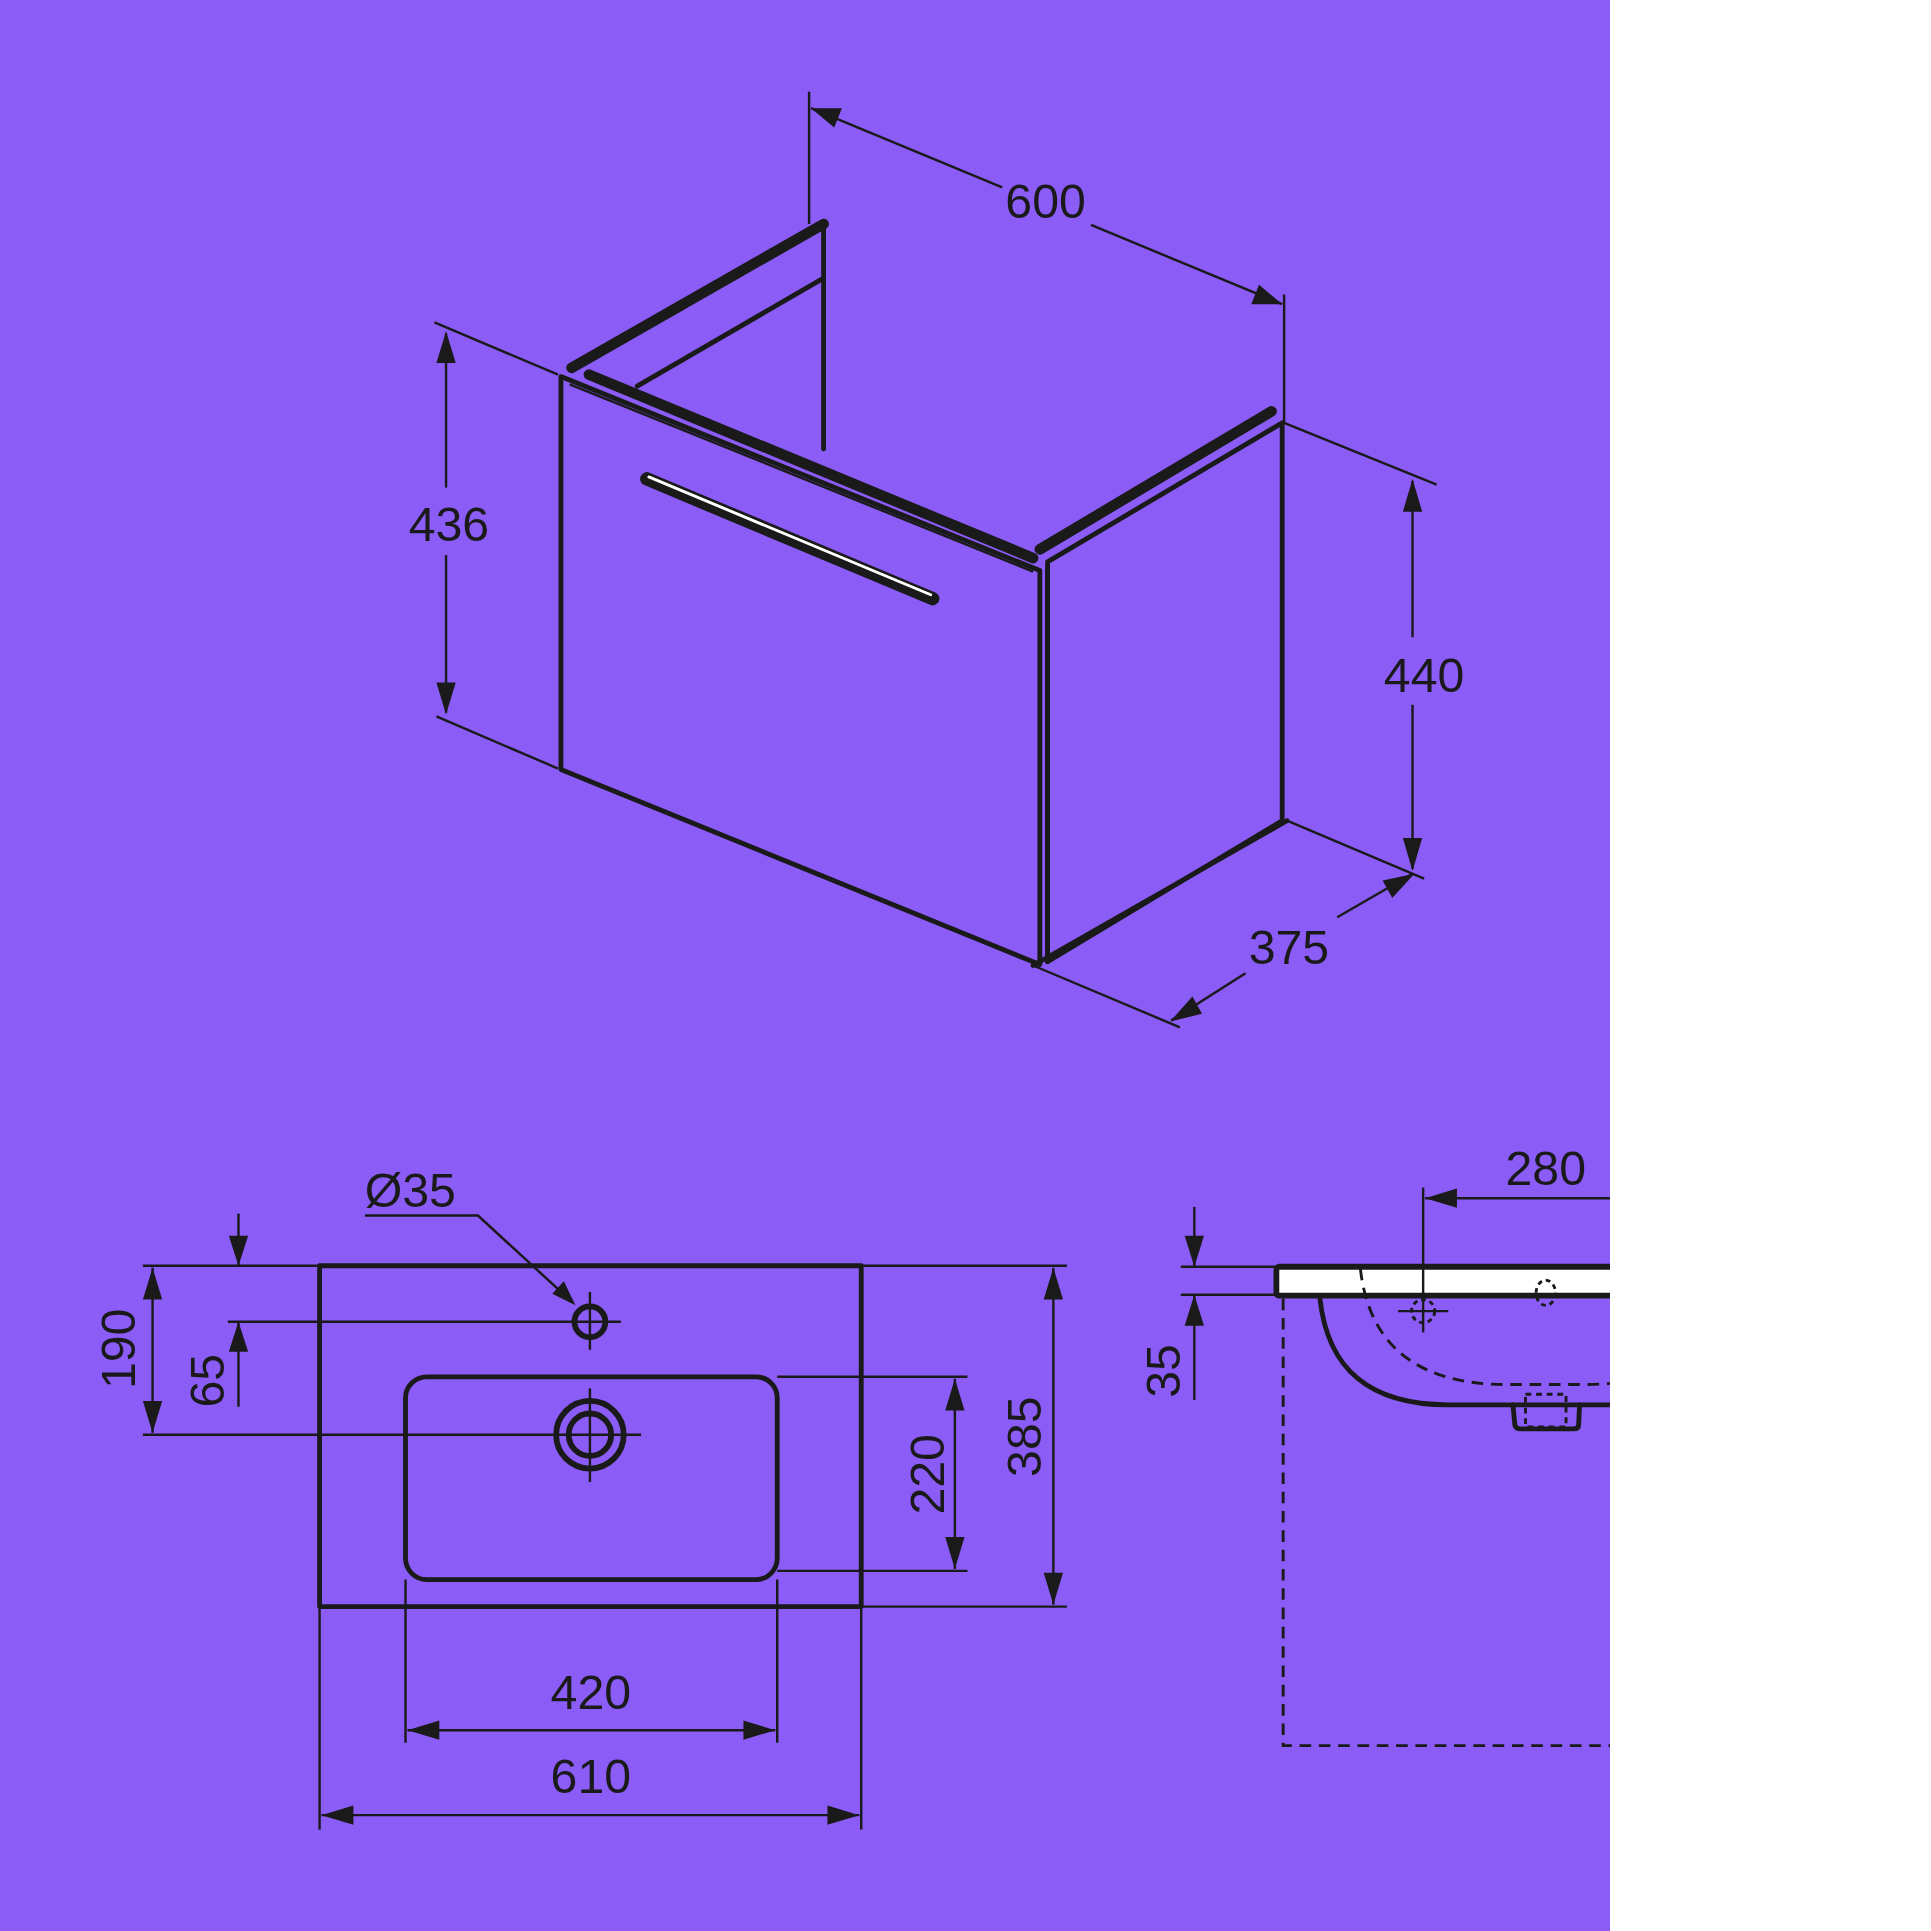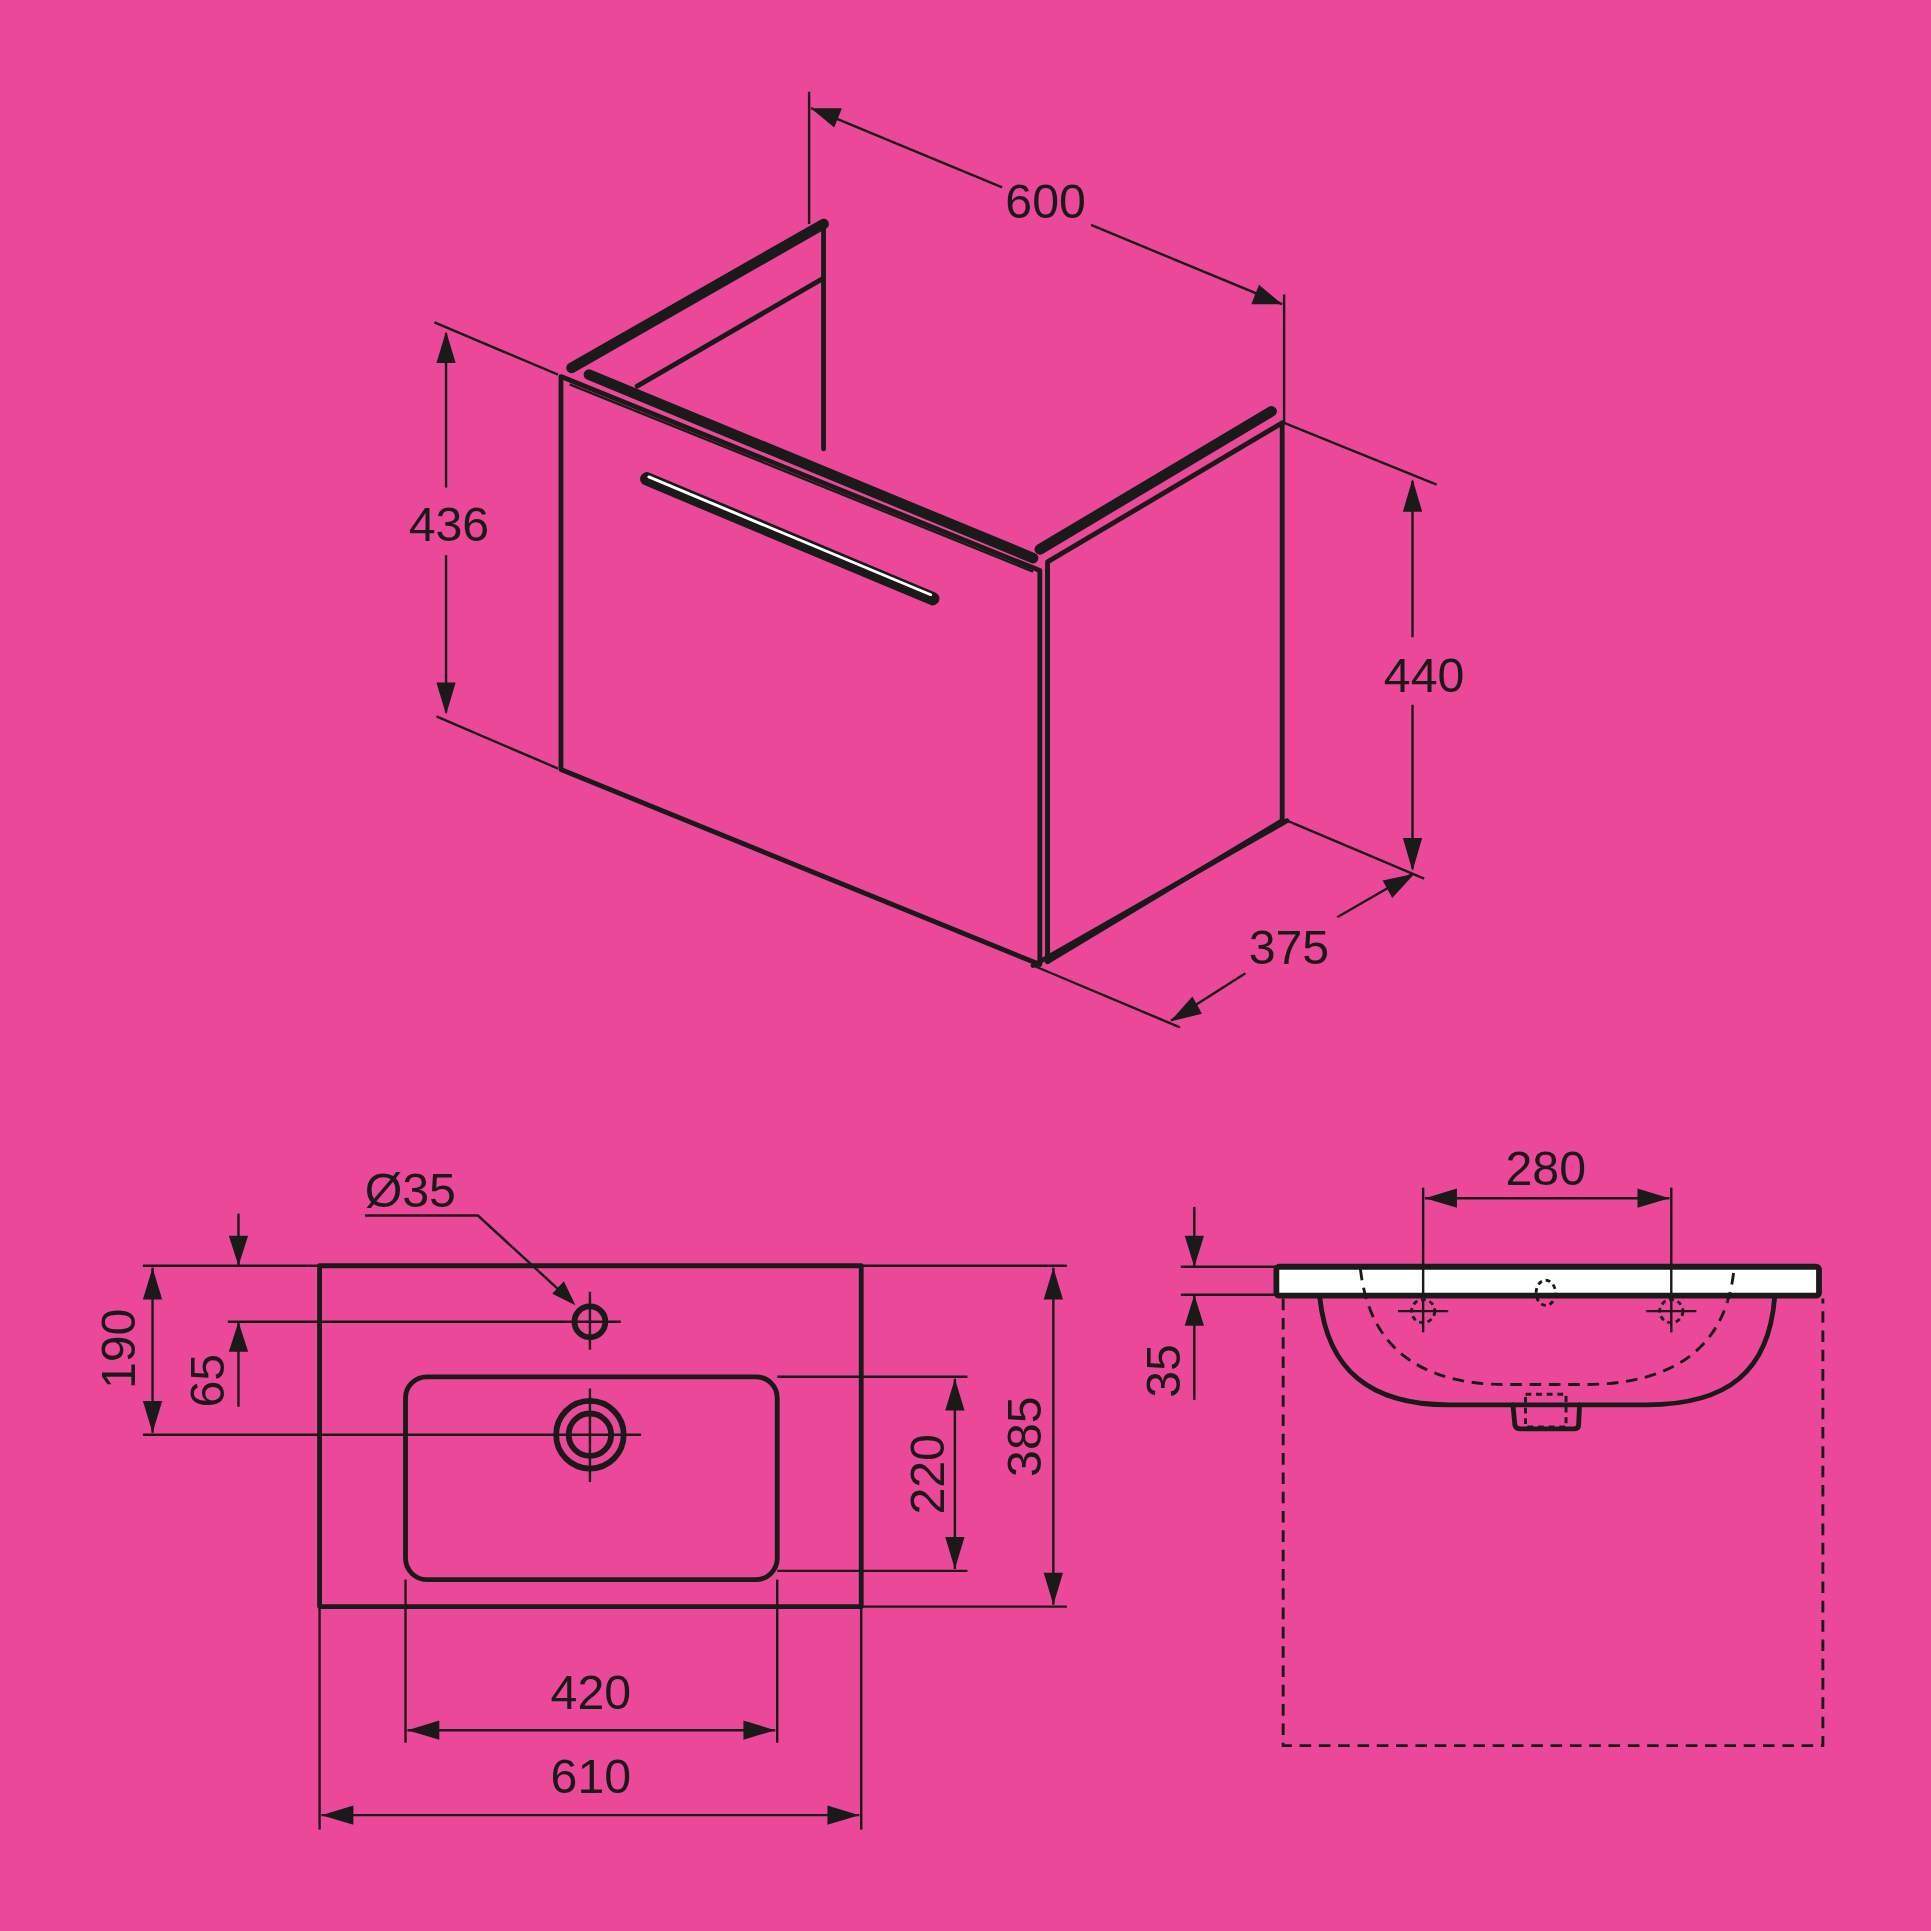--- a/index.html
+++ b/index.html
@@ -1,16 +1,16 @@
 <!DOCTYPE html>
 <html><head>
 <meta charset="utf-8">
 <style>
   html, body { margin: 0; padding: 0; background: #ffffff; }
-  #canvas { position: relative; width: 1931px; height: 1931px; background: #ec4899; overflow: hidden; }
+  #canvas { position: relative; width: 1610px; height: 1931px; background: #8b5cf6; overflow: hidden; }
   svg { position: absolute; left: 0; top: 0; }
   .thin { stroke: #1a1a1a; stroke-width: 2.5; fill: none; }
   .med { stroke: #1a1a1a; stroke-width: 5; fill: none; stroke-linejoin: round; stroke-linecap: round; }
   .thick { stroke: #1a1a1a; stroke-width: 11; fill: none; stroke-linecap: round; }
   .dash { stroke: #1a1a1a; stroke-width: 3; fill: none; stroke-dasharray: 12 8; }
   .arrow { fill: #1a1a1a; stroke: none; }
   .dimtext { font-family: "Liberation Sans", sans-serif; font-size: 50px; fill: #1a1a1a; }
 </style>
 </head>
 <body>

